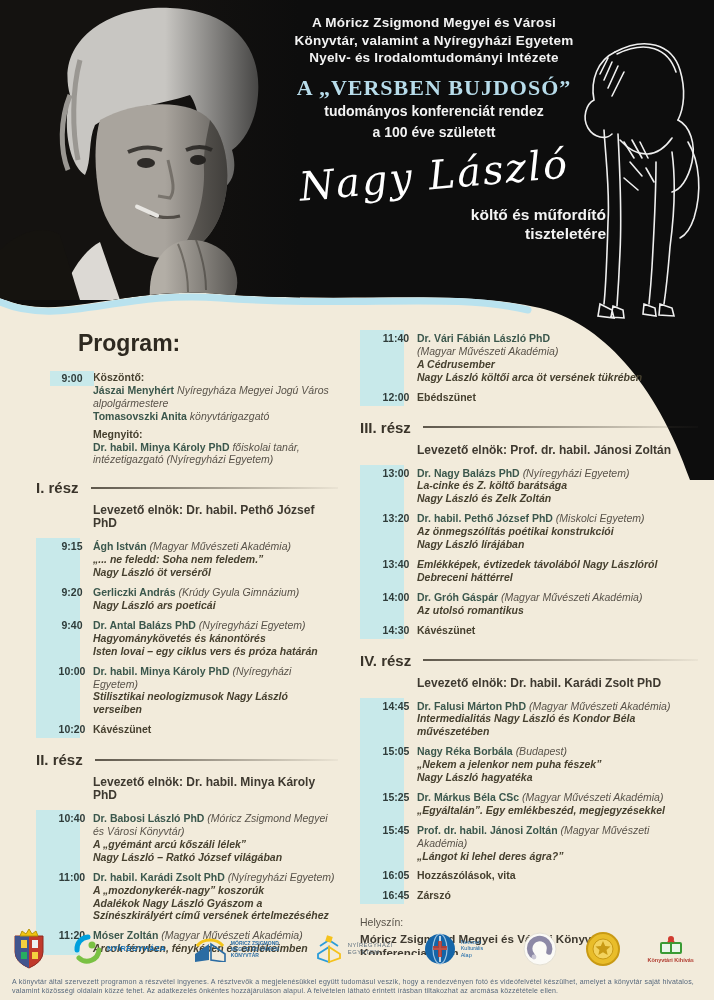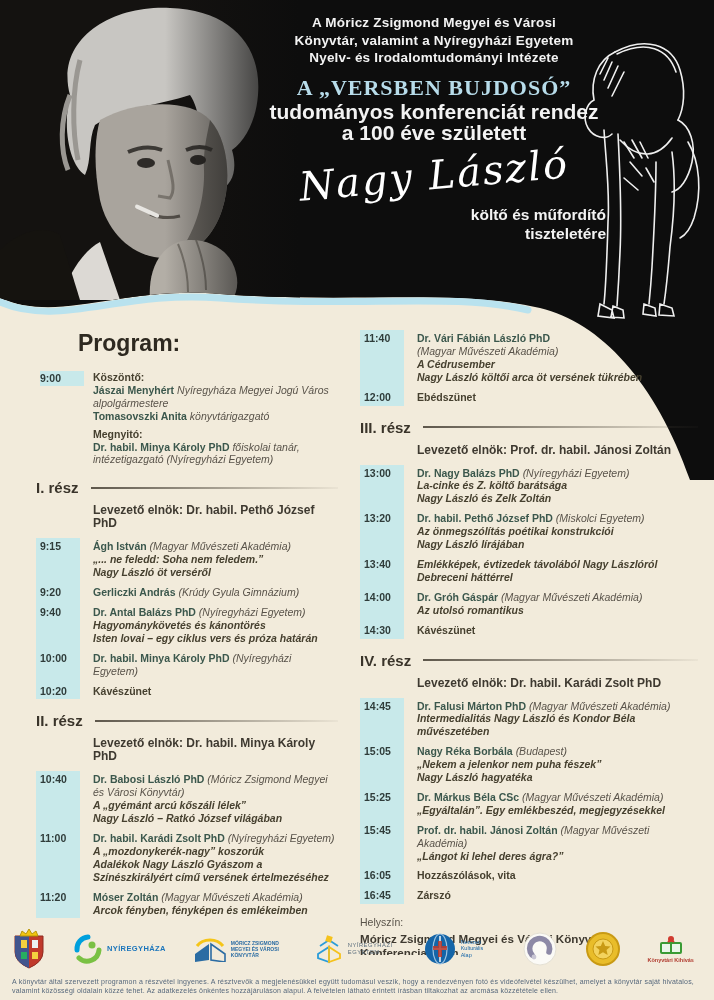--- a/index.html
+++ b/index.html
@@ -8,33 +8,33 @@
   }
   html,body{margin:0;padding:0;background:#888;}
   .poster{position:relative;width:714px;height:1000px;overflow:hidden;background:var(--cream);
           font-family:"Liberation Sans",sans-serif;}
   .topart{position:absolute;top:0;left:0;z-index:1;}
   .header-text{position:absolute;top:14px;left:258px;width:352px;z-index:2;text-align:center;color:#f3f3f3;}
   .org-line{font-weight:700;font-size:13.5px;line-height:17.5px;letter-spacing:.2px;}
   .main-title{font-family:"Liberation Serif",serif;font-weight:700;font-size:22px;line-height:26px;
               color:#b7dcea;margin-top:8px;letter-spacing:1px;}
   .sub-line1{font-weight:700;font-size:19px;line-height:24px;margin-top:7px;}
-  .sub-line{font-weight:700;font-size:21px;line-height:21px;}
+  .sub-line{font-weight:700;font-size:14px;line-height:21px;}
   .signature{font-family:"DejaVu Serif",serif;font-style:italic;font-size:40px;line-height:44px;
              margin-top:10px;transform:rotate(-5deg);letter-spacing:2px;color:#fff;}
   .tribute{font-weight:700;font-size:15.5px;line-height:19.5px;text-align:right;padding-right:4px;margin-top:8px;}
 
   .content{position:absolute;top:300px;left:0;right:0;z-index:2;display:flex;gap:22px;
            padding:30px 16px 0 36px;height:625px;overflow:hidden;}
   .col-left{width:302px;flex:none;}
   .col-right{flex:1;min-width:0;}
   .program-title{font-size:23px;font-weight:700;color:#2e2920;margin:0 0 14px 42px;}
 
   .entry{position:relative;padding-left:57px;margin-bottom:7px;}
-  .entry .time{position:absolute;left:4px;top:0;width:44px;font-weight:700;
+  .entry .time{position:absolute;left:14px;top:0;width:44px;text-align:center;font-weight:700;
                font-size:10.5px;line-height:13px;color:#2f3c3a;}
   .entry.chip .time{background:var(--band);height:15px;line-height:15px;}
   .band{background:linear-gradient(90deg,var(--band) 0,var(--band) 44px,transparent 44px);
         padding:2px 0 2px;margin-bottom:2px;}
   .band .entry:last-child{margin-bottom:0;}
   .line{font-size:10.5px;line-height:12.9px;color:var(--ink);}
   .lbl:not(:first-child){margin-top:5px;}
   .sg-name{font-weight:700;color:var(--name);}
   .sg-affil{font-style:italic;color:var(--affil);}
   .sg-title{font-weight:700;font-style:italic;color:var(--titl);}
@@ -155,34 +155,36 @@
             <div class="lines">
               <div class="line"><span class="sg-name">Ágh István </span><span class="sg-affil">(Magyar Művészeti Akadémia)</span></div>
               <div class="line"><span class="sg-title">„... ne feledd: Soha nem feledem.”</span></div>
               <div class="line"><span class="sg-title">Nagy László öt verséről</span></div>
             </div>
           </div>
           <div class="entry">
             <span class="time">9:20</span>
             <div class="lines">
               <div class="line"><span class="sg-name">Gerliczki András </span><span class="sg-affil">(Krúdy Gyula Gimnázium)</span></div>
+              <div class="line"><span class="sg-title">Nagy László ars poeticái</span></div>
             </div>
           </div>
           <div class="entry">
             <span class="time">9:40</span>
             <div class="lines">
               <div class="line"><span class="sg-name">Dr. Antal Balázs PhD </span><span class="sg-affil">(Nyíregyházi Egyetem)</span></div>
               <div class="line"><span class="sg-title">Hagyománykövetés és kánontörés</span></div>
               <div class="line"><span class="sg-title">Isten lovai – egy ciklus vers és próza határán</span></div>
             </div>
           </div>
           <div class="entry">
             <span class="time">10:00</span>
             <div class="lines">
               <div class="line"><span class="sg-name">Dr. habil. Minya Károly PhD </span><span class="sg-affil">(Nyíregyházi Egyetem)</span></div>
+              <div class="line"><span class="sg-title">Stilisztikai neologizmusok Nagy László verseiben</span></div>
             </div>
           </div>
           <div class="entry">
             <span class="time">10:20</span>
             <div class="lines">
               <div class="line lbl"><span class="sg-label">Kávészünet</span></div>
             </div>
           </div>
         </div>
         <div class="section-head">

